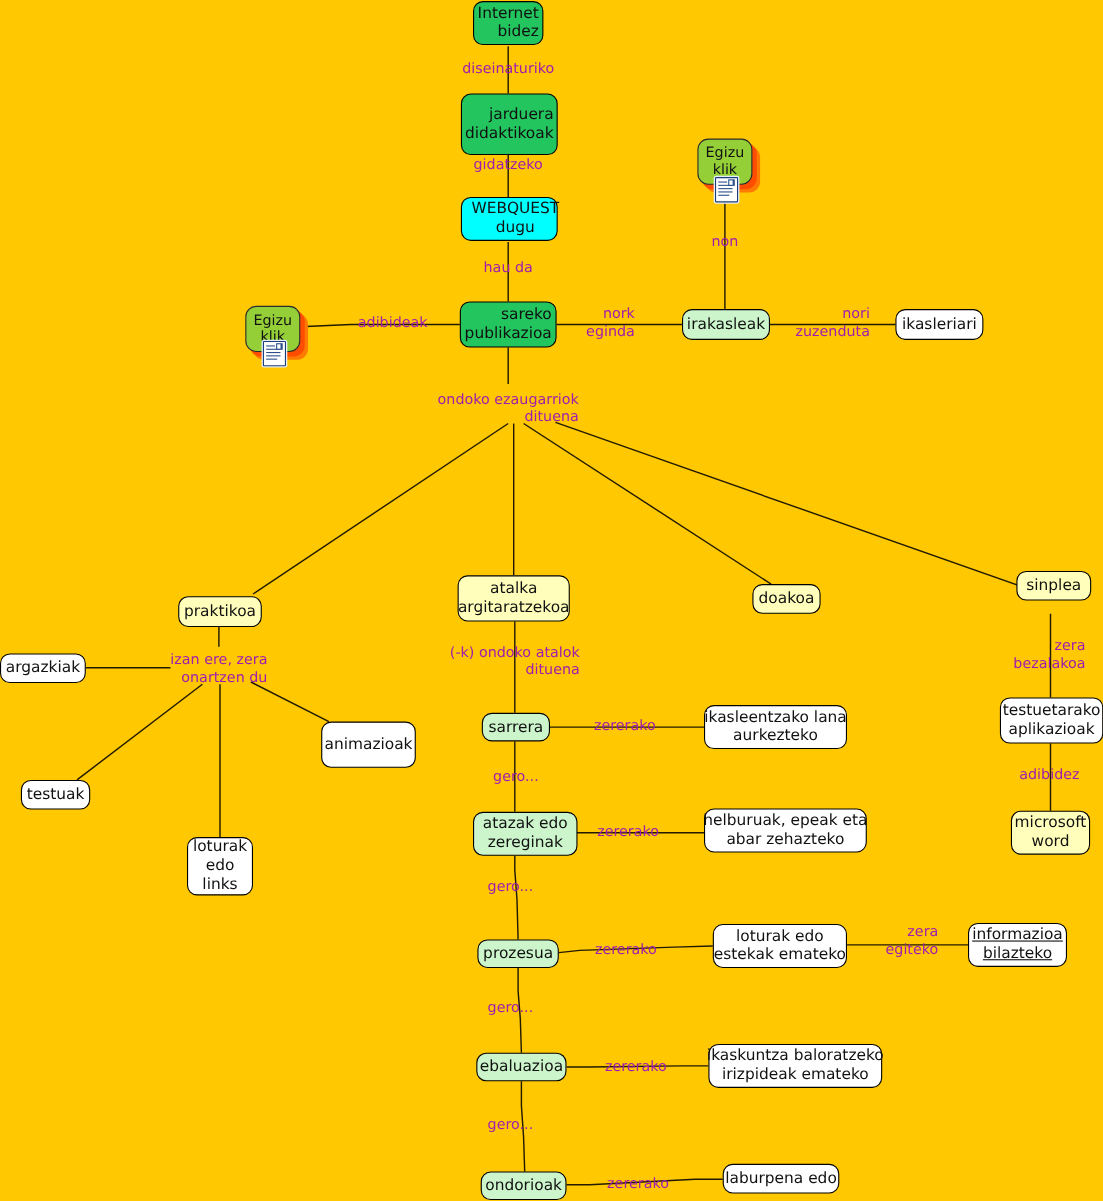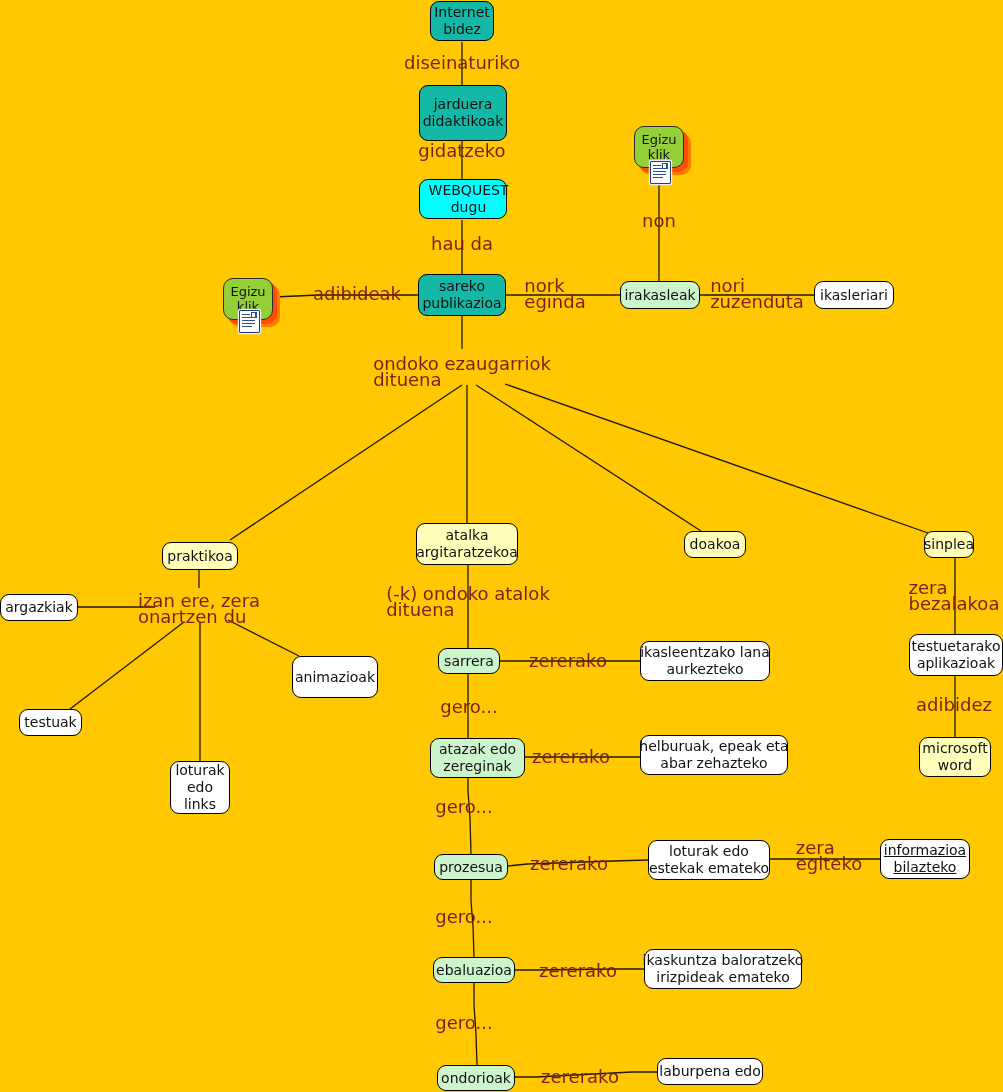--- a/index.html
+++ b/index.html
@@ -23,42 +23,42 @@
     font-size:14px;
     line-height:17px;
     display:flex;
     align-items:center;
     justify-content:center;
     padding:4px 9px;
     z-index:3;
     white-space:nowrap;
   }
   .node.white{background:#ffffff;}
-  .node.offwhite{background:#14b8a6;}
+  .node.offwhite{background:#22c55e;text-align:right;}
   .node.lyellow{background:#ffffbb;}
   .node.lgreen{background:#ccf5cc;}
   .node.cyan{background:#00ffff;padding-left:20px;}
 
   
   .node.klik{
     background:#94cf38;
     border:1.4px solid #2b2b2b;
     border-radius:10px;
     box-shadow:4px 4px 0 0 #ff4d00, 7px 7px 0 0 #ff7a00;
     font-size:13px;
     line-height:15px;
     z-index:4;
   }
 
   .edge-label{
     position:absolute;
-    font-size:18px;
+    font-size:13px;
     line-height:16px;
-    color:#7f1d1d;
-    text-align:left;
+    color:#a21caf;
+    text-align:right;
     z-index:2;
     white-space:nowrap;
     background:transparent;
     transform:translateX(-50%);
   }
 
   
   .doc-icon{
     position:absolute;
     width:19px;height:21px;
@@ -147,21 +147,21 @@
       </div>
       <div class="node lyellow" style="left: 162px; top: 542px; width: 76px; height: 28px;">
         <span>praktikoa</span>
       </div>
       <div class="node lyellow" style="left: 416px; top: 523px; width: 102px; height: 42px;">
         <span>atalka<br>argitaratzekoa</span>
       </div>
       <div class="node lyellow" style="left: 684px; top: 531px; width: 62px; height: 27px;">
         <span>doakoa</span>
       </div>
-      <div class="node lyellow" style="left: 924px; top: 531px; width: 50px; height: 27px;">
+      <div class="node lyellow" style="left: 924px; top: 519px; width: 68px; height: 27px;">
         <span>sinplea</span>
       </div>
       <div class="node white" style="left: 0px; top: 594px; width: 78px; height: 27px;">
         <span>argazkiak</span>
       </div>
       <div class="node white" style="left: 292px; top: 656px; width: 86px; height: 42px;">
         <span>animazioak</span>
       </div>
       <div class="node white" style="left: 19px; top: 709px; width: 63px; height: 27px;">
         <span>testuak</span>

